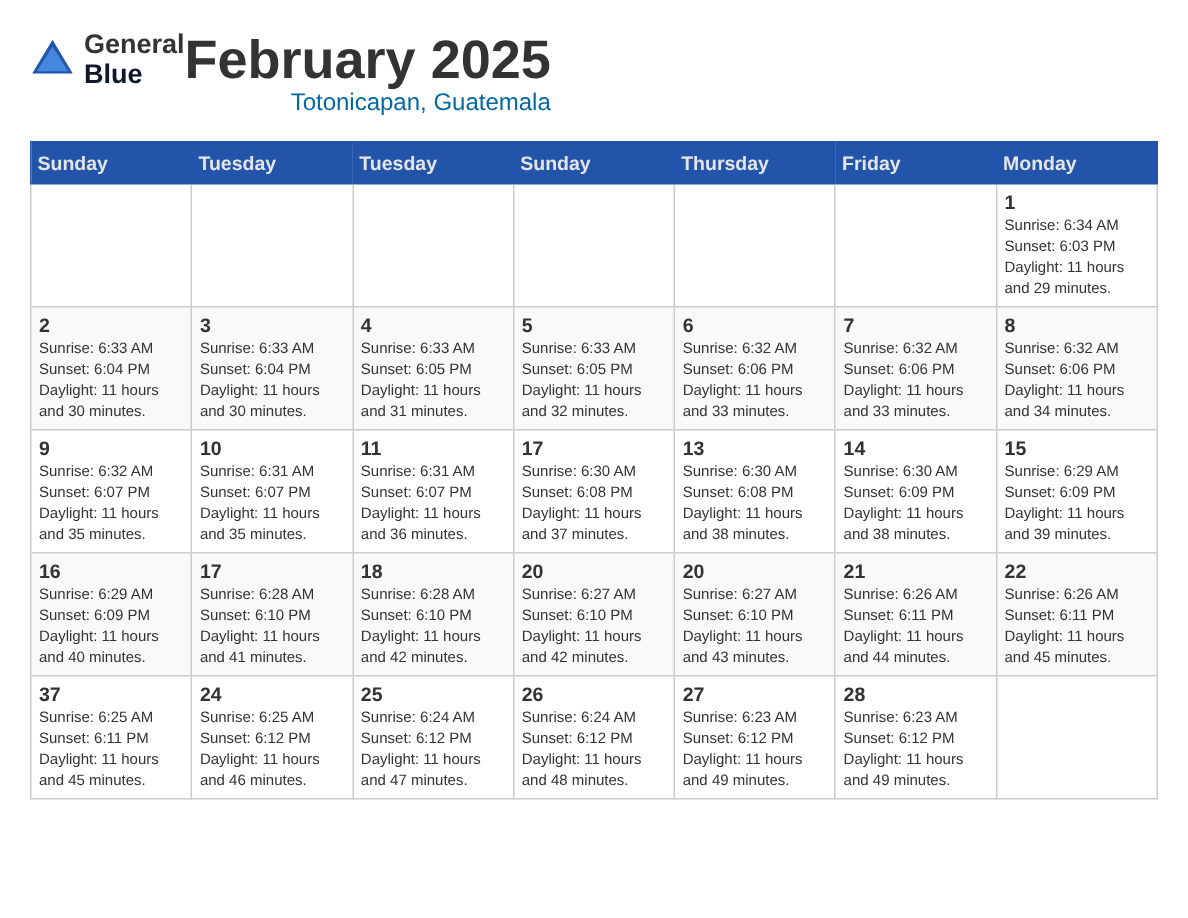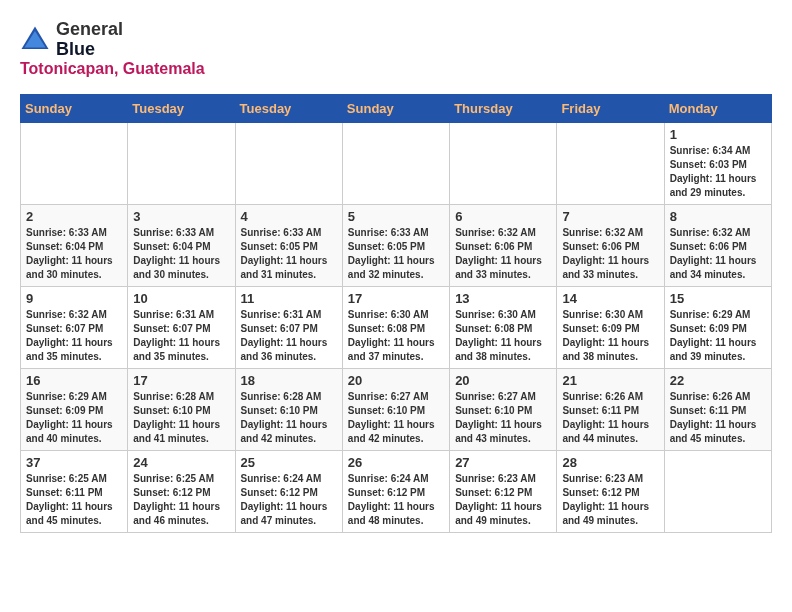--- a/index.html
+++ b/index.html
@@ -5,24 +5,23 @@
     * { box-sizing: border-box; margin: 0; padding: 0; }
     body {
       font-family: Arial, sans-serif;
       background: #fff;
       width: 792px;
       min-height: 612px;
       padding: 20px;
     }
     .header {
       display: flex;
-      justify-content: space-between;
+      justify-content: flex-start;
       align-items: flex-start;
       margin-bottom: 16px;
-      flex-direction: column;
     }
     .logo {
       display: flex;
       align-items: center;
       gap: 6px;
     }
     .logo-text {
       display: flex;
       flex-direction: column;
       line-height: 1.1;
@@ -45,31 +44,31 @@
       text-align: right;
     }
     .title-block h1 {
       font-size: 36px;
       font-weight: bold;
       color: #333;
       line-height: 1.1;
     }
     .title-block h2 {
       font-size: 16px;
-      font-weight: bold;
-      color: #be185d;
+      font-weight: normal;
+      color: #0369a1;
     }
     .calendar {
       width: 100%;
       border-collapse: collapse;
       font-size: 11px;
     }
     .calendar thead tr th {
       background: #2255aa;
-      color: #fdba74;
+      color: #e5e5e5;
       padding: 6px 4px;
       text-align: left;
       font-size: 13px;
       font-weight: bold;
       border: 1px solid #2255aa;
     }
     .calendar tbody tr td {
       border: 1px solid #ccc;
       padding: 4px 5px;
       vertical-align: top;
@@ -84,41 +83,41 @@
       font-size: 13px;
       font-weight: bold;
       color: #333;
       display: block;
       margin-bottom: 2px;
     }
     .day-info {
       font-size: 10px;
       color: #333;
       line-height: 1.4;
-      font-weight: bold;
     }
     .empty-cell {
       background: #fff !important;
     }
   </style>
 </head>
 <body>
 
 <div class="header">
   <div class="logo">
     <svg class="logo-icon" viewBox="0 0 40 40" xmlns="http://www.w3.org/2000/svg">
       <polygon points="20,2 38,32 2,32" fill="#2255aa"></polygon>
       <polygon points="20,8 34,30 6,30" fill="#4488dd"></polygon>
     </svg>
     <div class="logo-text">
       <span class="logo-general">General</span>
       <span class="logo-blue">Blue</span>
     </div>
   </div>
   <div class="title-block">
+    <h1>February 2025</h1>
     <h2>Totonicapan, Guatemala</h2>
   </div>
 </div>
 
 <table class="calendar">
   <thead>
     <tr>
     <th>Sunday</th>
         <th>Tuesday</th>
         <th>Tuesday</th>

